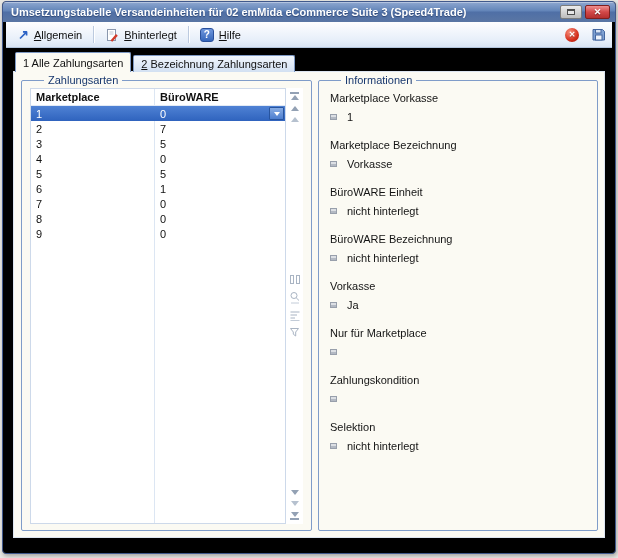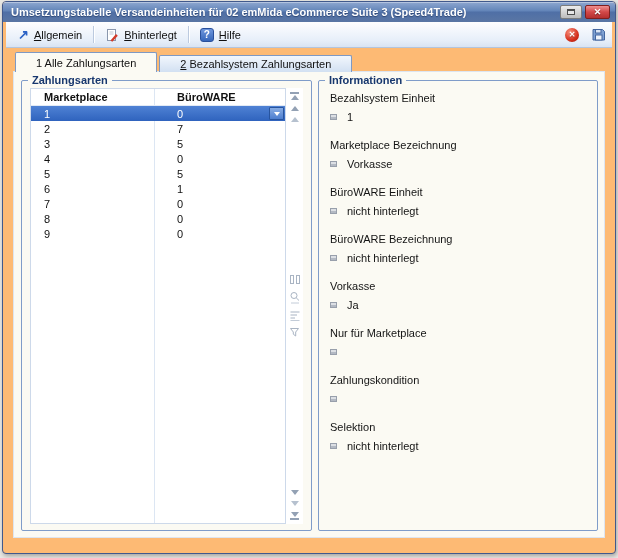--- a/index.html
+++ b/index.html
@@ -7,21 +7,21 @@
   body {
     background:#e9e8e4;
     font-family:"Liberation Sans", sans-serif;
     font-size:11px;
     color:#111;
     position:relative;
     overflow:hidden;
   }
   .window {
     position:absolute; left:2px; top:1px; width:614px; height:553px;
-    background:#fdba74;
+    background:#000000;
     border:1px solid #41598c;
     border-radius:4px;
     overflow:hidden;
     box-shadow:1px 2px 4px rgba(0,0,0,.3);
   }
   
   .titlebar {
     position:absolute; left:0; top:0; right:0; height:20px;
     display:flex; align-items:center; padding:0 5px 0 8px;
     background:linear-gradient(180deg,#8ea7d0 0%,#6284b8 45%,#4f6fa6 50%,#5a76a4 100%);
@@ -64,50 +64,50 @@
     color:#fff; font-size:8px; font-weight:bold;
     display:flex; align-items:center; justify-content:center;
     margin-right:12px; text-shadow:0 1px 1px rgba(0,0,0,.3);
   }
   
   .tabstrip {
     position:absolute; left:12px; top:50px; right:12px; height:20px;
     display:flex; align-items:flex-end; gap:2px; z-index:3;
   }
   .tab {
-    height:17px; display:flex; align-items:center; padding:0 20px;
+    height:17px; display:flex; align-items:center; padding:0 7px;
     background:linear-gradient(#f2f7fd,#d2e0f2);
     border:1px solid #7e99c4; border-bottom:none;
     border-radius:2px 2px 0 0; white-space:nowrap;
   }
   .tab.active {
     height:20px; background:#fbfaf3; position:relative; z-index:4;
   }
   
   .panel {
     position:absolute; left:10px; right:10px; top:69px; bottom:15px;
     background:#fbfaf3; border:1px solid #dde5f0; z-index:2;
   }
   .groupbox { position:absolute; top:8px; bottom:6px; border:1px solid #7f9cc9; border-radius:2px; }
   .gb-left  { left:7px; width:291px; }
   .gb-right { left:304px; right:6px; }
   .gb-label {
-    position:absolute; top:-7px; left:6px; background:#fbfaf3;
-    padding:0 4px; color:#17376e; line-height:13px;font-weight:bold;
+    position:absolute; top:-7px; left:22px; background:#fbfaf3;
+    padding:0 4px; color:#17376e; line-height:13px;
   }
   
   .table {
     position:absolute; left:8px; right:25px; top:7px; bottom:6px;
     background:#fff; border:1px solid #cdd9ea; overflow:hidden;
   }
   .vline { position:absolute; left:123px; top:0; bottom:0; width:1px; background:#dce6f3; z-index:0; }
   .thead { position:relative; display:flex; height:17px; align-items:center;
     font-weight:bold; border-bottom:1px solid #e2eaf5; z-index:1; }
-  .c1 { width:123px; padding-left:5px;margin-left:8px; }
-  .c2 { flex:1; padding-left:15px; }
+  .c1 { width:123px; padding-left:5px; }
+  .c2 { flex:1; padding-left:6px; }
   .row { position:relative; display:flex; height:15px; align-items:center; z-index:1; }
   .row.selected { background:linear-gradient(#4f82d4,#2f63be); color:#fff; }
   .dd-btn {
     position:absolute; right:1px; top:1px; width:15px; height:13px;
     background:linear-gradient(#87ace4,#4d7ecf);
     border:1px solid #27549f; border-radius:1px;
     display:flex; align-items:center; justify-content:center;
   }
   .dd-caret { width:0; height:0; border-left:3px solid transparent;
     border-right:3px solid transparent; border-top:4px solid #fff; }
@@ -183,21 +183,21 @@
         <rect x="4.5" y="2.5" width="5.5" height="3.5" fill="#d9e4f4" stroke="#44669f"></rect>
       </svg>
     </div>
   </div>
 
   <div class="tabstrip">
     <div class="tab active">
       <span><span>1</span><span> Alle Zahlungsarten</span></span>
     </div>
     <div class="tab">
-      <span><span class="mn">2</span><span> Bezahlsystem Zahlungsarten</span></span>
+      <span><span class="mn">2</span><span> Bezeichnung Zahlungsarten</span></span>
     </div>
   </div>
 
   <div class="panel">
 
     <div class="groupbox gb-left">
       <span class="gb-label">Zahlungsarten</span>
 
       <div class="table">
         <div class="vline"></div>
@@ -292,21 +292,21 @@
           </div>
         </div>
       </div>
     </div>
 
     <div class="groupbox gb-right">
       <span class="gb-label">Informationen</span>
       <div class="fields">
 
         <div class="field">
-          <div class="f-label">Bezahlsystem Einheit</div>
+          <div class="f-label">Marketplace Vorkasse</div>
           <div class="f-valrow">
               <span class="bullet"></span>
               <span class="f-value">1</span>
             </div>
         </div>
         <div class="field">
           <div class="f-label">Marketplace Bezeichnung</div>
           <div class="f-valrow">
               <span class="bullet"></span>
               <span class="f-value">Vorkasse</span>

